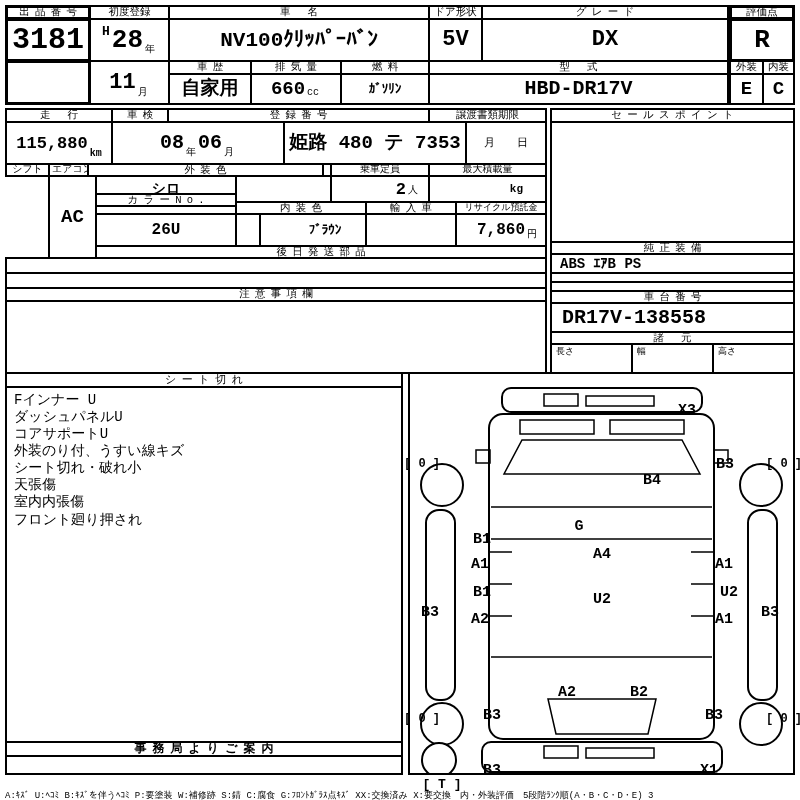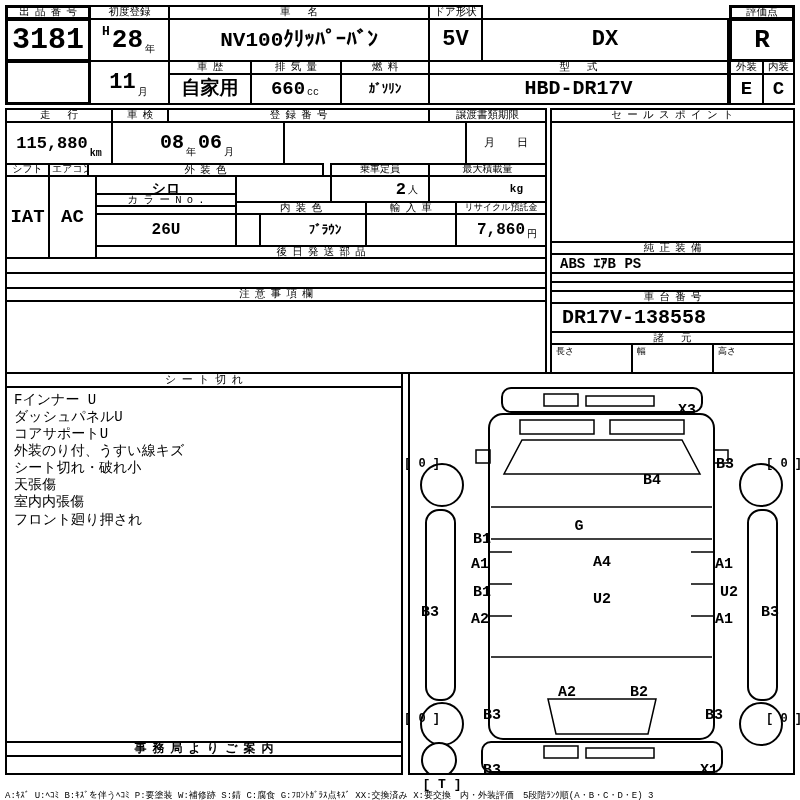--- a/index.html
+++ b/index.html
@@ -57,20 +57,21 @@
     <span class="val fs22">11</span>
     <span class="unit-sm">月</span>
   </div>
 
   <div class="cell hdr sp2" style="left:168px;top:5px;width:262px;height:15px">車名</div>
   <div class="cell val fs21" style="left:168px;top:18px;width:262px;height:44px">NV100ｸﾘｯﾊﾟｰﾊﾞﾝ</div>
 
   <div class="cell hdr" style="left:428px;top:5px;width:55px;height:15px">ドア形状</div>
   <div class="cell val fs22" style="left:428px;top:18px;width:55px;height:44px">5V</div>
 
+  <div class="cell hdr sp" style="left:481px;top:5px;width:248px;height:15px">グレード</div>
   <div class="cell val fs22" style="left:481px;top:18px;width:248px;height:44px">DX</div>
 
   <div class="cell hdr thick" style="left:729px;top:5px;width:66px;height:15px">評価点</div>
   <div class="cell val fs26 thick" style="left:729px;top:18px;width:66px;height:44px">R</div>
 
   <div class="cell hdr sp" style="left:168px;top:60px;width:84px;height:15px">車歴</div>
   <div class="cell val fs19" style="left:168px;top:73px;width:84px;height:32px">自家用</div>
 
   <div class="cell hdr sp" style="left:250px;top:60px;width:92px;height:15px">排気量</div>
   <div class="cell" style="left:250px;top:73px;width:92px;height:32px">
@@ -97,30 +98,30 @@
 
   <div class="cell hdr sp" style="left:111px;top:108px;width:58px;height:15px">車検</div>
   <div class="cell" style="left:111px;top:121px;width:174px;height:44px">
     <span class="val fs20">08</span>
     <span class="unit-sm">年</span>
     <span class="val fs20">06</span>
     <span class="unit-sm">月</span>
   </div>
 
   <div class="cell hdr sp" style="left:167px;top:108px;width:263px;height:15px">登録番号</div>
+  <div class="cell val fs19" style="left:283px;top:121px;width:184px;height:44px">姫路 480 テ 7353</div>
 
   <div class="cell hdr" style="left:428px;top:108px;width:119px;height:15px">譲渡書類期限</div>
   <div class="cell fs11" style="left:465px;top:121px;width:82px;height:44px">月　　日</div>
 
   <div class="cell hdr sp" style="left:550px;top:108px;width:245px;height:15px">セールスポイント</div>
   <div class="cell" style="left:550px;top:121px;width:245px;height:122px"></div>
 
   <div class="cell hdr fs10" style="left:5px;top:163px;width:45px;height:14px">シフト</div>
   <div class="cell hdr fs10" style="left:48px;top:163px;width:49px;height:14px">エアコン</div>
-  <div class="cell val fs19" style="left:5px;top:175px;width:45px;height:84px">IAT</div>
   <div class="cell val fs19" style="left:48px;top:175px;width:49px;height:84px">AC</div>
 
   <div class="cell hdr sp" style="left:87px;top:163px;width:237px;height:14px">外装色</div>
   <div class="cell hdr fs10" style="left:330px;top:163px;width:100px;height:14px">乗車定員</div>
   <div class="cell hdr fs10" style="left:428px;top:163px;width:119px;height:14px">最大積載量</div>
 
   <div class="cell val fs14" style="left:95px;top:175px;width:142px;height:28px">シロ</div>
   <div class="cell" style="left:235px;top:175px;width:97px;height:28px"></div>
   <div class="cell right" style="left:330px;top:175px;width:100px;height:28px;padding-right:8px">
     <span class="val fs17">2</span>
@@ -225,21 +226,21 @@
     </svg>
 
     <span class="dlabel" style="left:277px;top:36px">X3</span>
     <span class="dlabel small" style="left:12px;top:90px">[ 0 ]</span>
     <span class="dlabel" style="left:315px;top:90px">B3</span>
     <span class="dlabel small" style="left:374px;top:90px">[ 0 ]</span>
     <span class="dlabel" style="left:242px;top:106px">B4</span>
     <span class="dlabel" style="left:169px;top:152px">G</span>
     <span class="dlabel" style="left:72px;top:165px">B1</span>
     <span class="dlabel" style="left:70px;top:190px">A1</span>
-    <span class="dlabel" style="left:192px;top:188px">A4</span>
+    <span class="dlabel" style="left:192px;top:180px">A4</span>
     <span class="dlabel" style="left:314px;top:190px">A1</span>
     <span class="dlabel" style="left:72px;top:218px">B1</span>
     <span class="dlabel" style="left:192px;top:225px">U2</span>
     <span class="dlabel" style="left:319px;top:218px">U2</span>
     <span class="dlabel" style="left:20px;top:238px">B3</span>
     <span class="dlabel" style="left:70px;top:245px">A2</span>
     <span class="dlabel" style="left:314px;top:245px">A1</span>
     <span class="dlabel" style="left:360px;top:238px">B3</span>
     <span class="dlabel" style="left:157px;top:318px">A2</span>
     <span class="dlabel" style="left:229px;top:318px">B2</span>

